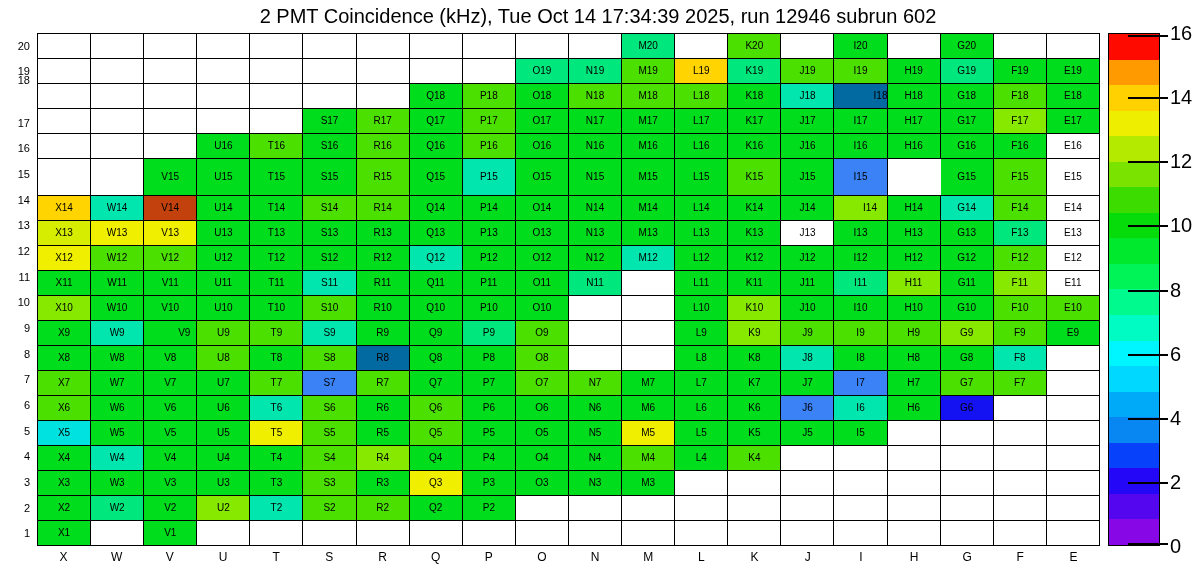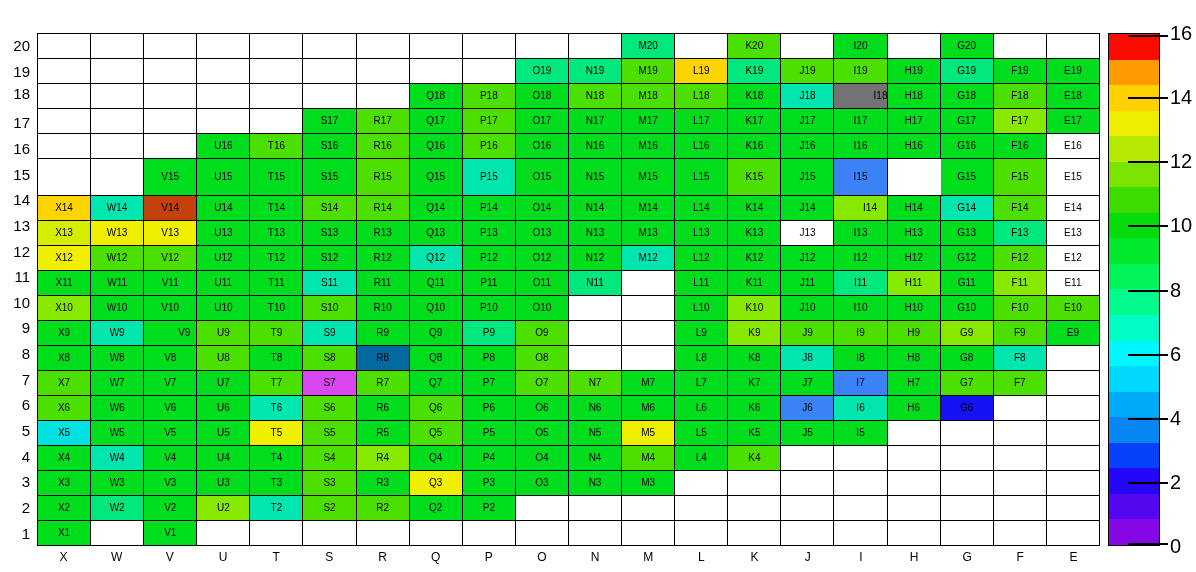--- a/index.html
+++ b/index.html
@@ -6,34 +6,35 @@
   #canvas{position:relative;width:1196px;height:572px;background:#ffffff;
           font-family:"Liberation Sans",sans-serif;color:#000;overflow:hidden;}
   #chart-title{position:absolute;top:5px;left:0;width:1196px;text-align:center;
           font-size:20px;line-height:23px;white-space:nowrap;}
   #grid{position:absolute;left:37px;top:33px;width:1063px;height:513px;
         display:grid;grid-template-columns:repeat(20,1fr);grid-template-rows:repeat(20,1fr);
         border-top:1px solid #000;border-left:1px solid #000;box-sizing:border-box;}
   .cell{border-right:1px solid #000;border-bottom:1px solid #000;
         display:flex;align-items:center;justify-content:center;
         font-size:10px;line-height:10px;background:#ffffff;overflow:hidden;}
-  .yl{position:absolute;width:28px;text-align:center;font-size:15px;
+  .yl{position:absolute;width:28px;text-align:center;font-size:11px;
       display:flex;align-items:center;justify-content:flex-end;}
   .xl{position:absolute;text-align:center;font-size:12px;top:549px;height:16px;line-height:16px;}
   #colorbar{position:absolute;left:1108px;top:33px;width:52px;height:513px;
       border:1px solid #000;box-sizing:border-box;display:flex;flex-direction:column;}
   .band{flex:1;}
   .cbtick{position:absolute;left:1128px;width:40px;height:2px;background:#000;}
   .cblabel{position:absolute;left:1170px;width:26px;height:24px;line-height:24px;
       font-size:20px;text-align:left;}
 </style>
 </head>
 <body>
 
 <div id="canvas">
+  <div id="chart-title">2 PMT Coincidence (kHz), Tue Oct 14 17:34:39 2025, run 12946 subrun 602</div>
   <div id="grid">
       <div class="cell"></div>
       <div class="cell"></div>
       <div class="cell"></div>
       <div class="cell"></div>
       <div class="cell"></div>
       <div class="cell"></div>
       <div class="cell"></div>
       <div class="cell"></div>
       <div class="cell"></div>
@@ -76,21 +77,21 @@
       <div class="cell"></div>
       <div class="cell"></div>
       <div class="cell" style="background: rgb(0, 221, 28);">Q18</div>
       <div class="cell" style="background: rgb(76, 224, 0);">P18</div>
       <div class="cell" style="background: rgb(0, 221, 28);">O18</div>
       <div class="cell" style="background: rgb(76, 224, 0);">N18</div>
       <div class="cell" style="background: rgb(76, 224, 0);">M18</div>
       <div class="cell" style="background: rgb(76, 224, 0);">L18</div>
       <div class="cell" style="background: rgb(0, 221, 28);">K18</div>
       <div class="cell" style="background: rgb(0, 230, 174);">J18</div>
-      <div class="cell" style="background: #737373; padding-left: 40px;">I18</div>
+      <div class="cell" style="background: #0369a1; padding-left: 40px;">I18</div>
       <div class="cell" style="background: rgb(0, 221, 28);">H18</div>
       <div class="cell" style="background: rgb(0, 221, 28);">G18</div>
       <div class="cell" style="background: rgb(76, 224, 0);">F18</div>
       <div class="cell" style="background: rgb(0, 221, 28);">E18</div>
       <div class="cell"></div>
       <div class="cell"></div>
       <div class="cell"></div>
       <div class="cell"></div>
       <div class="cell"></div>
       <div class="cell" style="background: rgb(0, 221, 28);">S17</div>
@@ -286,21 +287,21 @@
       <div class="cell" style="background: rgb(0, 221, 28);">I8</div>
       <div class="cell" style="background: rgb(0, 221, 28);">H8</div>
       <div class="cell" style="background: rgb(0, 221, 28);">G8</div>
       <div class="cell" style="background: rgb(0, 230, 174);">F8</div>
       <div class="cell"></div>
       <div class="cell" style="background: rgb(76, 224, 0);">X7</div>
       <div class="cell" style="background: rgb(0, 221, 28);">W7</div>
       <div class="cell" style="background: rgb(0, 221, 28);">V7</div>
       <div class="cell" style="background: rgb(0, 221, 28);">U7</div>
       <div class="cell" style="background: rgb(76, 224, 0);">T7</div>
-      <div class="cell" style="background: #d946ef;">S7</div>
+      <div class="cell" style="background: #3b82f6;">S7</div>
       <div class="cell" style="background: rgb(76, 224, 0);">R7</div>
       <div class="cell" style="background: rgb(0, 221, 28);">Q7</div>
       <div class="cell" style="background: rgb(0, 221, 28);">P7</div>
       <div class="cell" style="background: rgb(76, 224, 0);">O7</div>
       <div class="cell" style="background: rgb(76, 224, 0);">N7</div>
       <div class="cell" style="background: rgb(0, 221, 28);">M7</div>
       <div class="cell" style="background: rgb(0, 221, 28);">L7</div>
       <div class="cell" style="background: rgb(0, 221, 28);">K7</div>
       <div class="cell" style="background: rgb(0, 221, 28);">J7</div>
       <div class="cell" style="background: #3b82f6;">I7</div>
@@ -425,21 +426,21 @@
       <div class="cell"></div>
       <div class="cell"></div>
       <div class="cell"></div>
       <div class="cell"></div>
       <div class="cell"></div>
       <div class="cell"></div>
     </div>
   <div id="yaxis">
       <div class="yl" style="left: 2px; top: 33px; height: 25.65px;">20</div>
       <div class="yl" style="left: 2px; top: 58.65px; height: 25.65px;">19</div>
-      <div class="yl" style="left: 2px; top: 81px; height: 25.65px;">18</div>
+      <div class="yl" style="left: 2px; top: 67px; height: 25.65px;">18</div>
       <div class="yl" style="left: 2px; top: 109.95px; height: 25.65px;">17</div>
       <div class="yl" style="left: 2px; top: 135.6px; height: 25.65px;">16</div>
       <div class="yl" style="left: 2px; top: 161.25px; height: 25.65px;">15</div>
       <div class="yl" style="left: 2px; top: 186.9px; height: 25.65px;">14</div>
       <div class="yl" style="left: 2px; top: 212.55px; height: 25.65px;">13</div>
       <div class="yl" style="left: 2px; top: 238.2px; height: 25.65px;">12</div>
       <div class="yl" style="left: 2px; top: 263.85px; height: 25.65px;">11</div>
       <div class="yl" style="left: 2px; top: 289.5px; height: 25.65px;">10</div>
       <div class="yl" style="left: 2px; top: 315.15px; height: 25.65px;">9</div>
       <div class="yl" style="left: 2px; top: 340.8px; height: 25.65px;">8</div>

